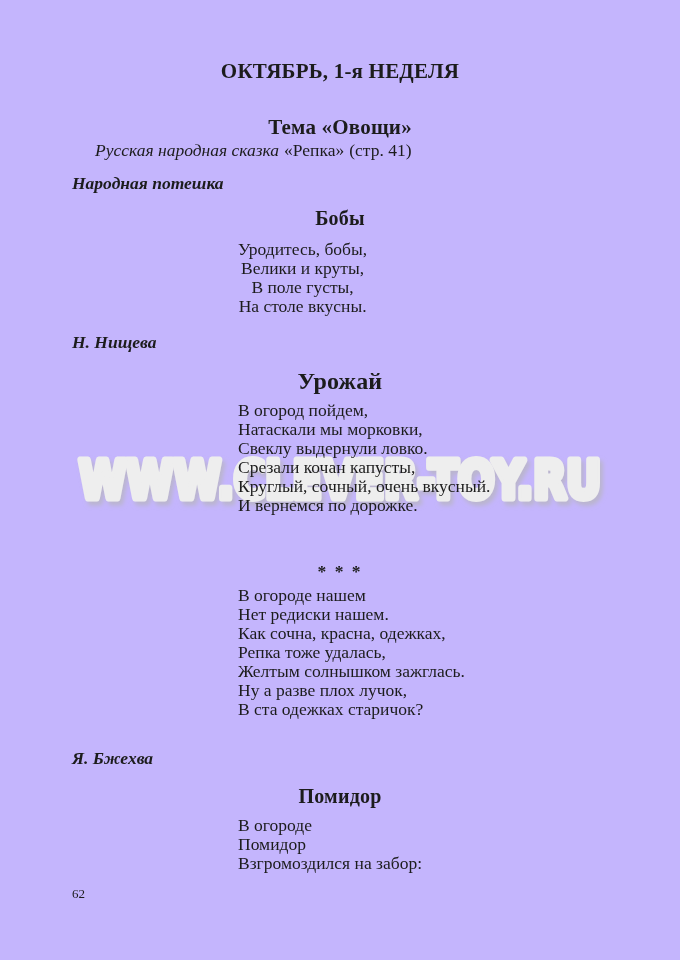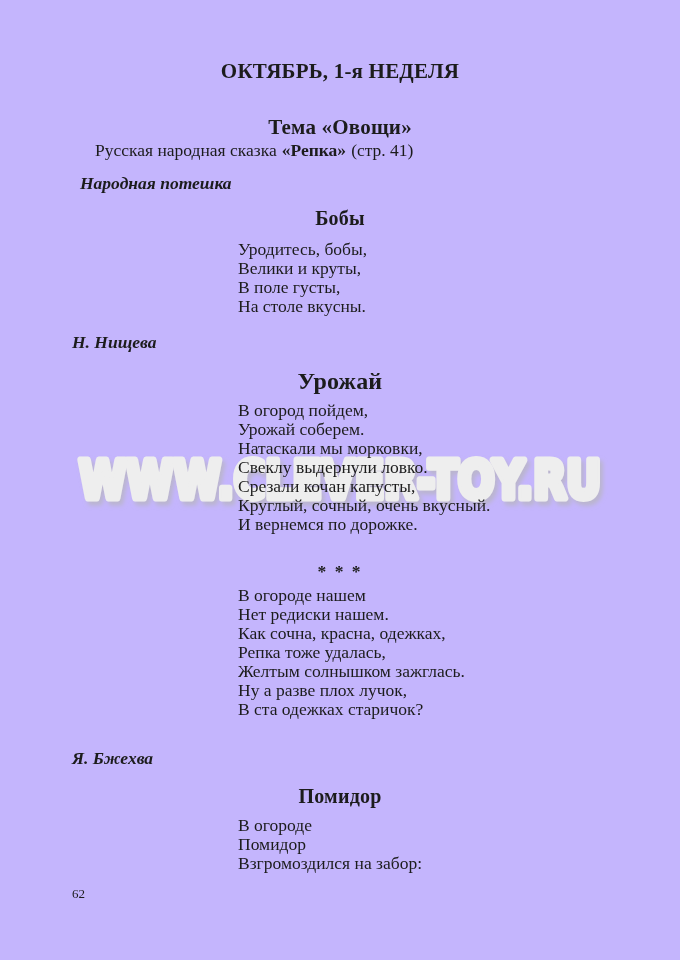--- a/index.html
+++ b/index.html
@@ -43,23 +43,23 @@
     font-size: 17.5px;
     line-height: 19px;
   }
   .poem div {
     white-space: nowrap;
   }
   .source-line {
     left: 95px;
     white-space: nowrap;
   }
-  .source-line .tale-title { font-weight: bold; margin-left: 5px; }
+  .source-line .tale-title { font-weight: normal; margin-left: 5px; }
   .source-line .tale-pages { margin-left: 5px; }
-  .source-line .tale-prefix { }
+  .source-line .tale-prefix { font-style: italic; }
   .stars {
     font-weight: bold;
     font-size: 17.5px;
     line-height: 19px;
     letter-spacing: 2px;
   }
   .page-number {
     font-size: 13px;
     line-height: 15px;
     left: 72px;
@@ -92,38 +92,37 @@
   <div class="content-layer">
 
     <div class="abs center heading" style="top:59px;">ОКТЯБРЬ, 1-я НЕДЕЛЯ</div>
 
     <div class="abs center heading" style="top:115px;">Тема «Овощи»</div>
 
     <div class="abs body-text source-line" style="top:141px;">
       <span class="tale-prefix">Русская народная сказка</span><span class="tale-title">«Репка»</span><span class="tale-pages">(стр. 41)</span>
     </div>
 
-    <div class="abs author" style="top:174px; left:80px;">Народная потешка</div>
+    <div class="abs author" style="top:174px; left:72px;">Народная потешка</div>
 
     <div class="abs center heading" style="top:206px; font-size:20px;">Бобы</div>
 
-    <div class="abs poem" style="top:240px;">
+    <div class="abs poem" style="top:240px;text-align:center;">
         <div>Уродитесь, бобы,</div>
         <div>Велики и круты,</div>
         <div>В поле густы,</div>
         <div>На столе вкусны.</div>
       </div>
 
     <div class="abs author" style="top:333px; left:72px;">Н. Нищева</div>
 
     <div class="abs center heading" style="top:369px; font-size:24px;">Урожай</div>
 
     <div class="abs poem" style="top:401px;">
         <div>В огород пойдем,</div>
-        <div>Урожай соберем.</div>
         <div>Натаскали мы морковки,</div>
         <div>Свеклу выдернули ловко.</div>
         <div>Срезали кочан капусты,</div>
         <div>Круглый, сочный, очень вкусный.</div>
         <div>И вернемся по дорожке.</div>
       </div>
 
     <div class="abs center stars" style="top:562px;">* * *</div>
 
     <div class="abs poem" style="top:586px;">

